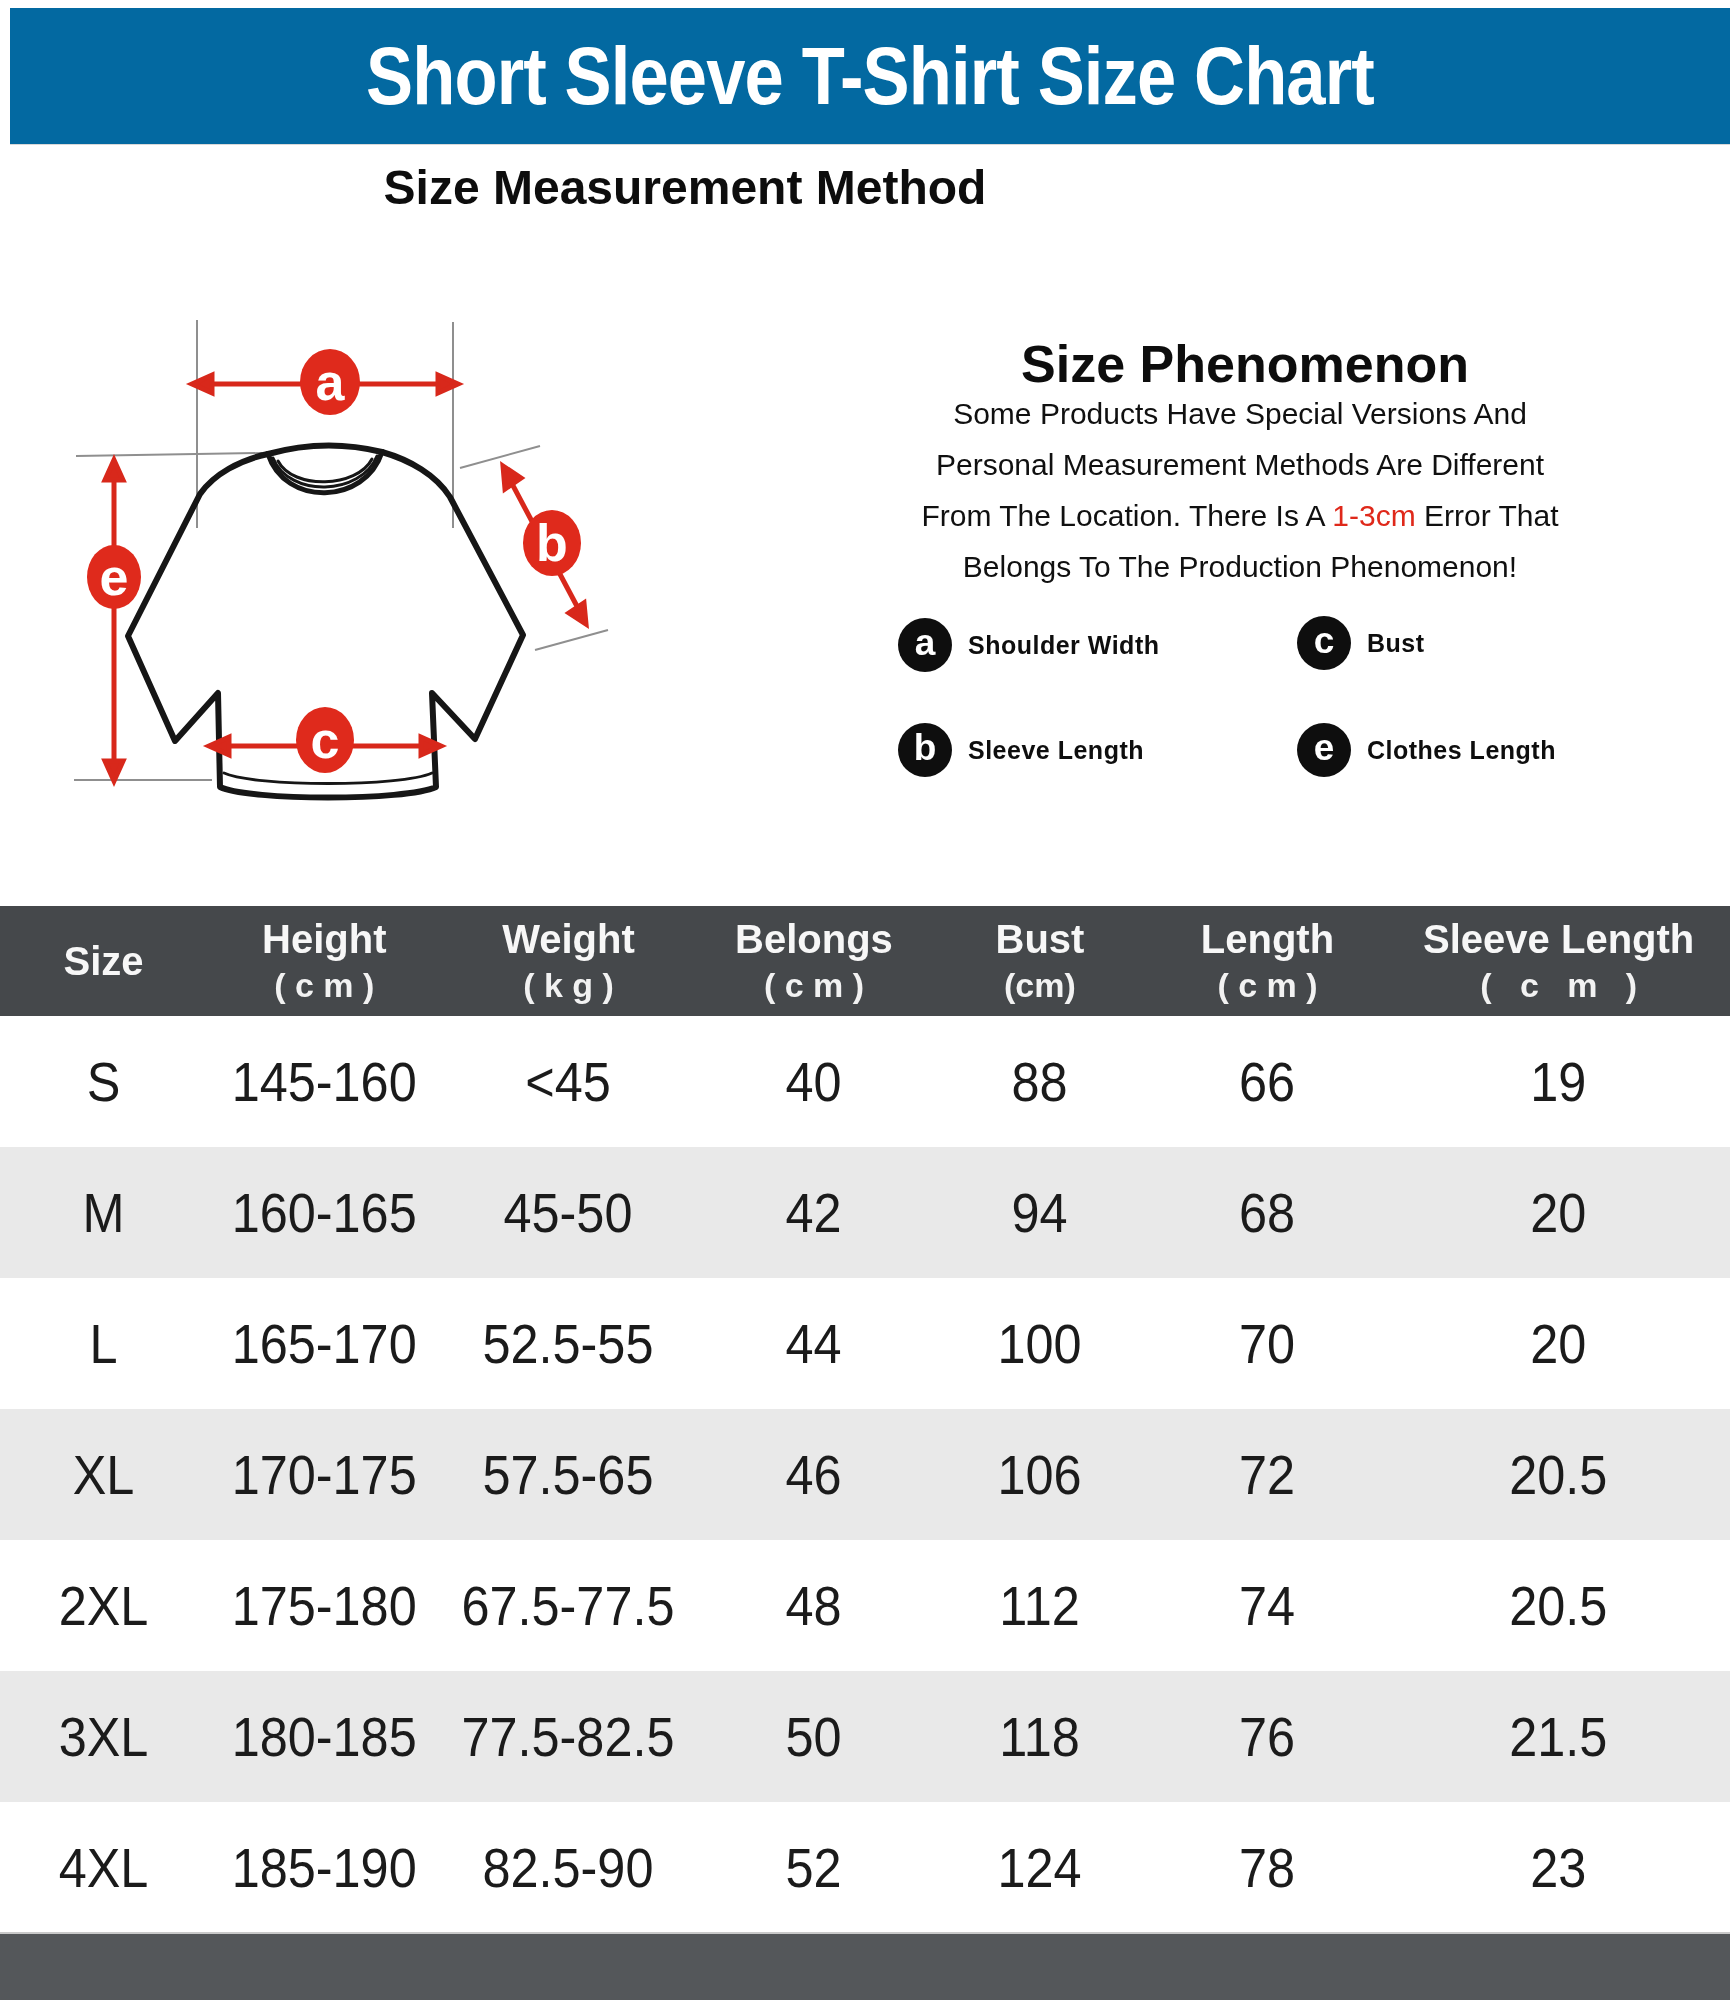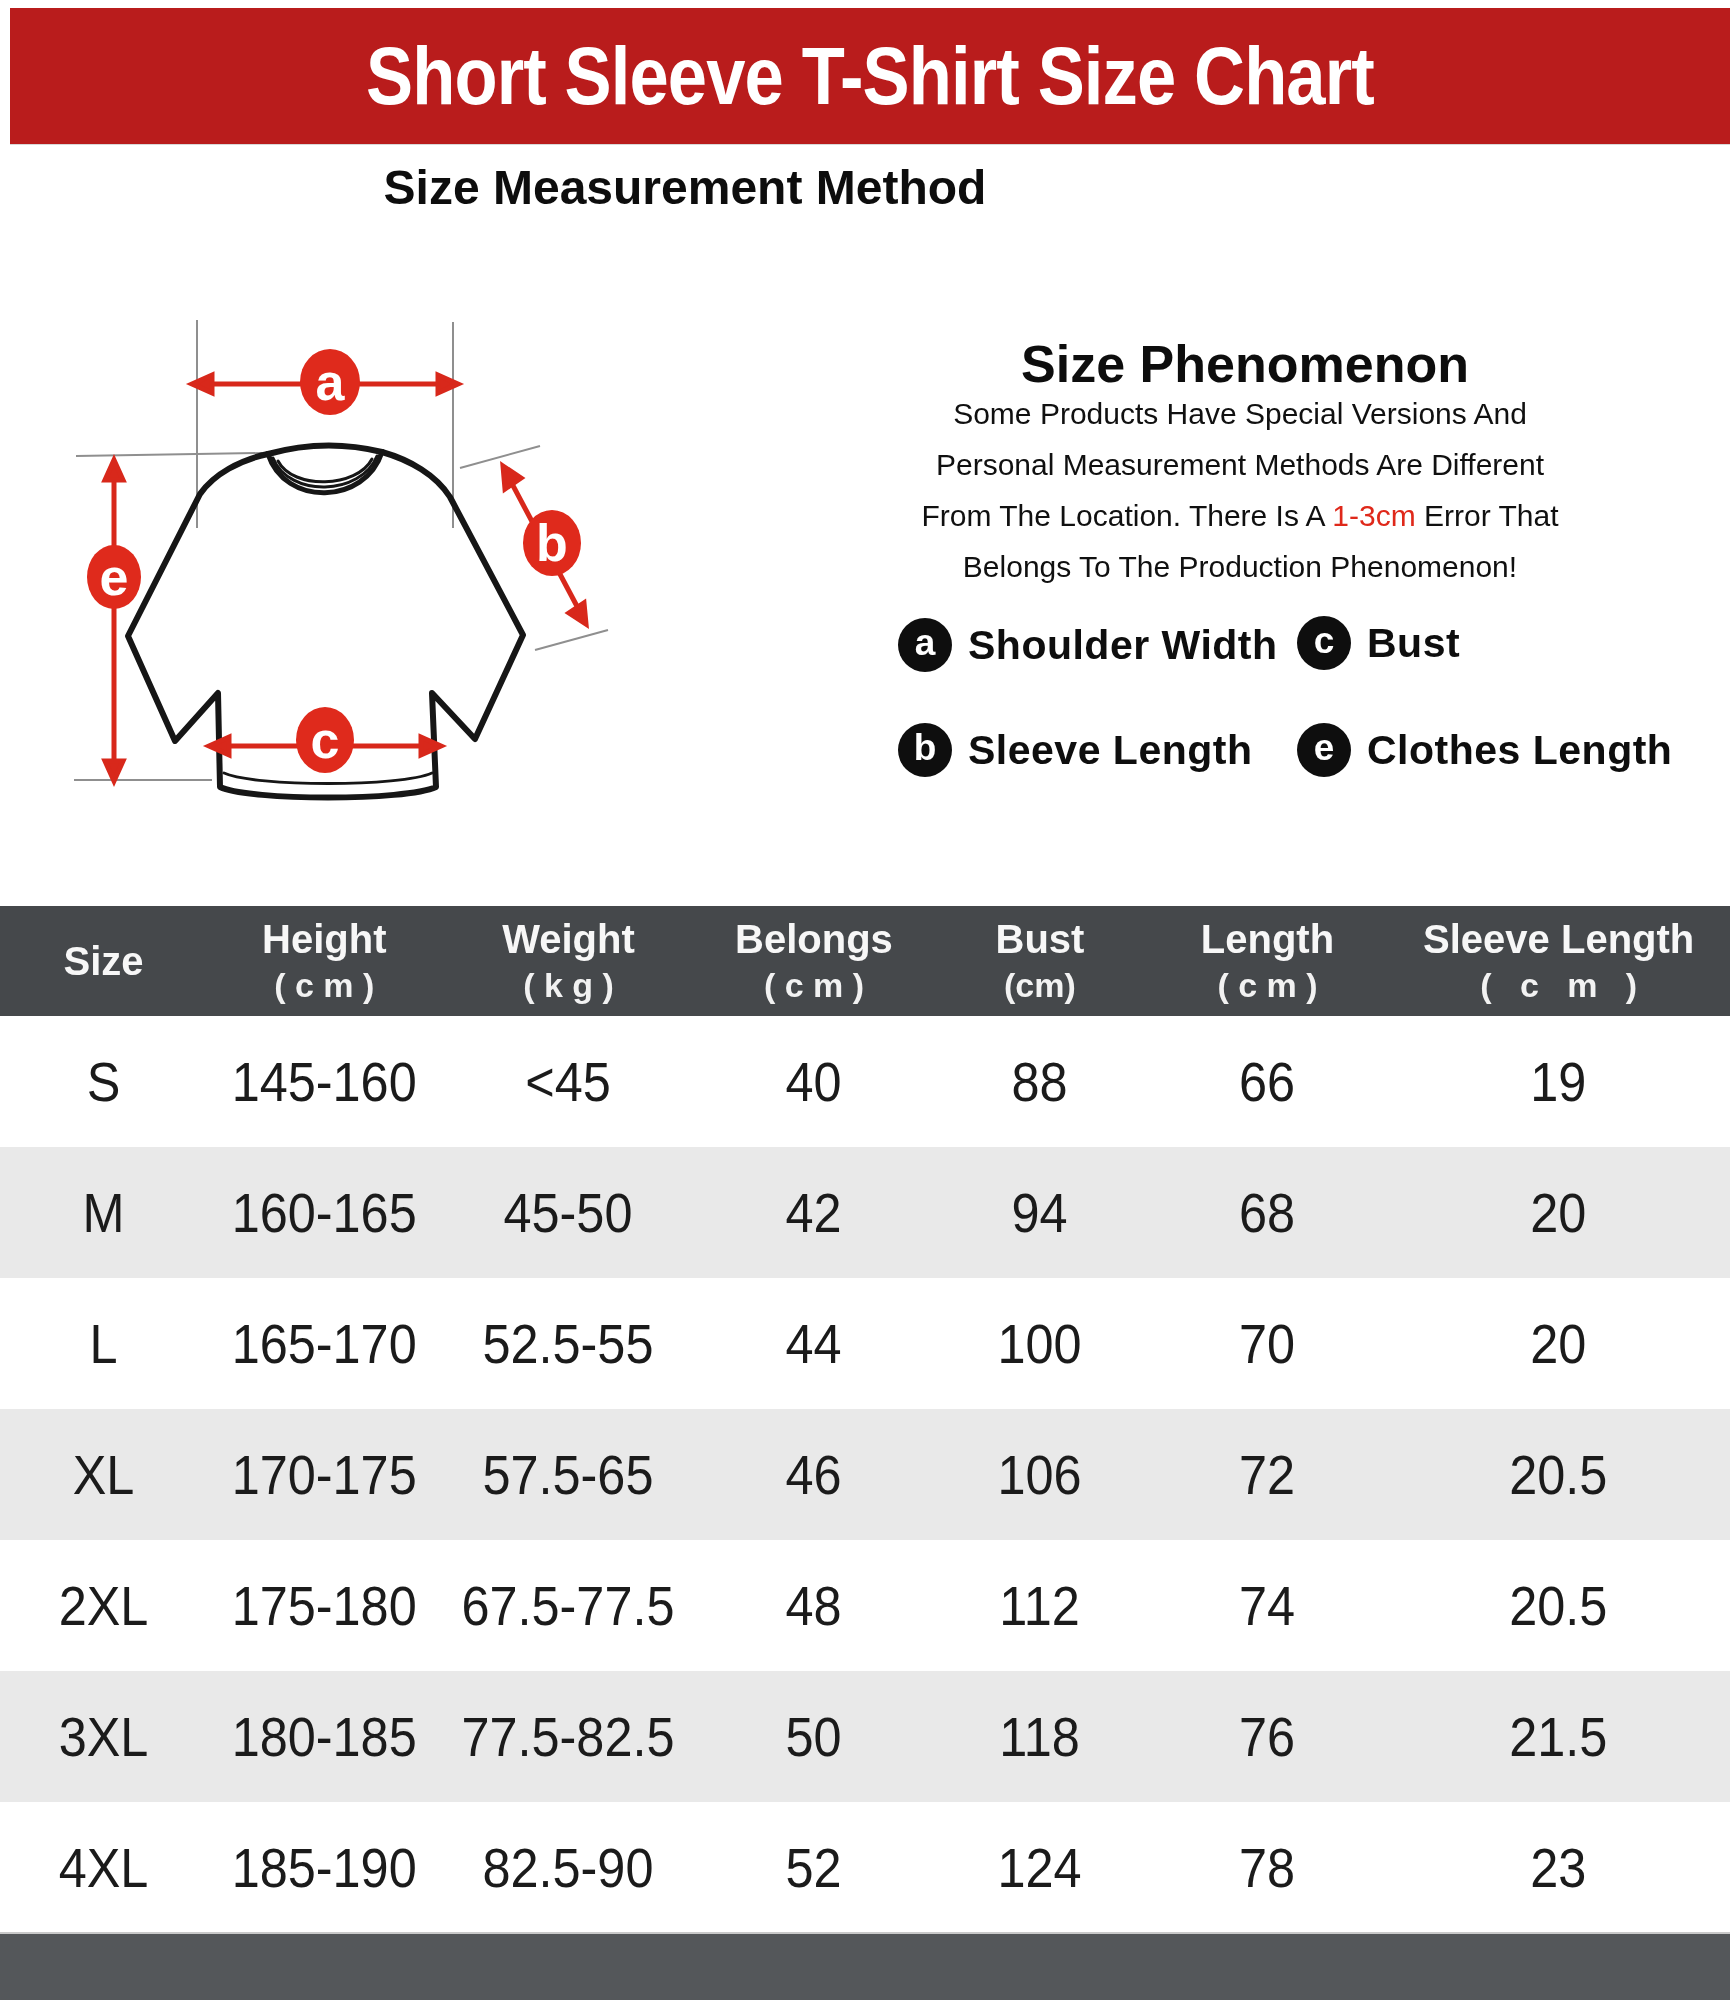--- a/index.html
+++ b/index.html
@@ -4,21 +4,21 @@
 <style>
   html,body { margin:0; padding:0; background:#ffffff; }
   .page {
     position:relative; width:1730px; height:2000px; background:#ffffff;
     font-family:"Liberation Sans", sans-serif; overflow:hidden;
   }
 
   
   .title-band {
     position:absolute; left:10px; top:8px; right:0; height:136px;
-    background:#b91c1c; display:flex; align-items:center; justify-content:center;
+    background:#0369a1; display:flex; align-items:center; justify-content:center;
     box-shadow:0 1px 0 #d8d8d8;
   }
   .title-band .title {
     color:#ffffff; font-size:82px; font-weight:700; white-space:nowrap;
     transform:scaleX(0.86); letter-spacing:-1px;
   }
 
   
   .h-measure {
     position:absolute; left:0; top:160px; width:1370px; text-align:center;
@@ -40,21 +40,21 @@
   .legend-item { position:absolute; display:flex; align-items:center; gap:16px; }
   .li-a { left:898px; top:618px; }
   .li-b { left:898px; top:723px; }
   .li-c { left:1297px; top:616px; }
   .li-e { left:1297px; top:723px; }
   .legend-badge {
     width:54px; height:54px; border-radius:50%; background:#0e0e0e; color:#ffffff;
     font-size:37px; font-weight:700; display:flex; align-items:center; justify-content:center;
     padding-bottom:4px; box-sizing:border-box;
   }
-  .legend-label { font-size:41px; font-weight:700; color:#0e0e0e; letter-spacing:0.5px; white-space:nowrap; }
+  .legend-label { font-size:25px; font-weight:700; color:#0e0e0e; letter-spacing:0.5px; white-space:nowrap; }
 
   
   .material {
     position:absolute; left:990px; top:762px; width:640px; text-align:center;
     font-size:88px; font-weight:700; color:#e8402f;
   }
 
   
   .tshirt-wrap { position:absolute; left:0; top:300px; width:660px; height:510px; }
 

